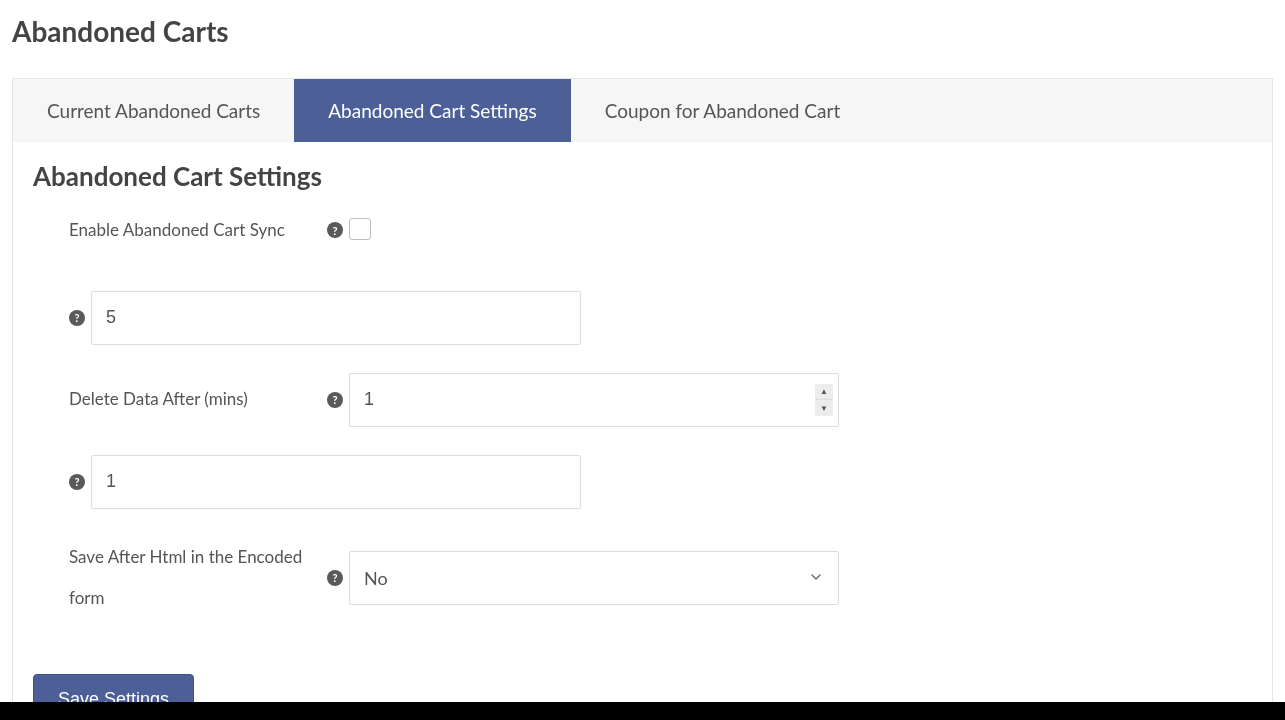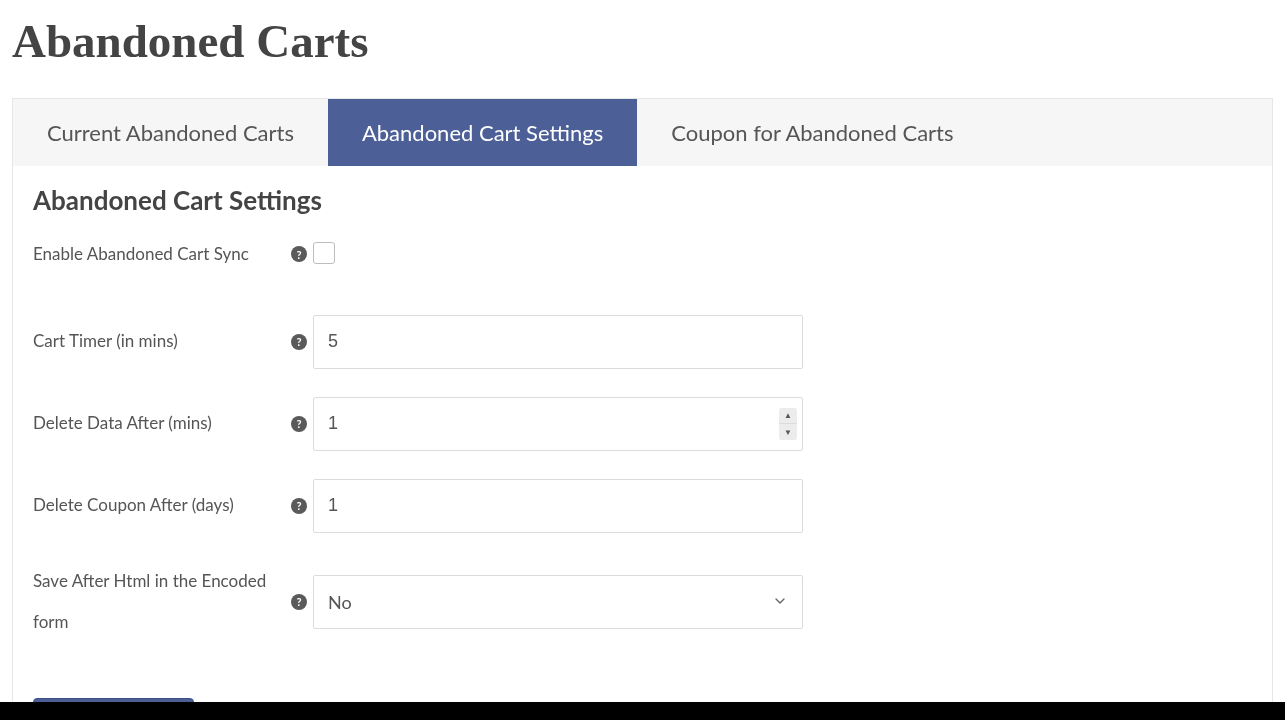--- a/index.html
+++ b/index.html
@@ -7,39 +7,38 @@
     width: 1285px;
     height: 720px;
     font-family: "Lato", "Helvetica Neue", Arial, sans-serif;
     background: #ffffff;
     color: #444;
   }
   .page {
     padding: 0 12px;
   }
   h1.page-title {
-    font-size: 47px;
+    font-size: 28px;
     font-weight: 700;
     color: #444;
     margin: 14px 0 30px 0;
-    font-family: Liberation Serif, serif;
   }
   .panel {
     border: 1px solid #e6e6e6;
     border-top: none;
   }
   .tabs {
     display: flex;
     background: #f6f6f6;
     border: 1px solid #e6e6e6;
     border-bottom: none;
   }
   .tab {
     padding: 20px 34px;
-    font-size: 22px;
+    font-size: 19px;
     color: #555;
     cursor: pointer;
     user-select: none;
   }
   .tab.active {
     background: #4c5f97;
     color: #ffffff;
   }
   .panel-body {
     background: #ffffff;
@@ -48,20 +47,21 @@
   h2.section-title {
     font-size: 26px;
     font-weight: 700;
     color: #444;
     margin-bottom: 18px;
   }
   .form-row {
     display: flex;
     align-items: center;
     margin-bottom: 28px;
+    margin-left: 36px;
   }
   .form-row.tall { margin-bottom: 40px; }
   .form-label {
     width: 258px;
     font-size: 17px;
     color: #555;
     line-height: 2.4;
   }
   .help-wrap {
     width: 22px;
@@ -168,41 +168,40 @@
 </style>
 </head>
 <body>
 
 <div class="page">
   <h1 class="page-title">Abandoned Carts</h1>
 
   <div class="tabs">
     <div class="tab">Current Abandoned Carts</div>
     <div class="tab active">Abandoned Cart Settings</div>
-    <div class="tab">Coupon for Abandoned Carts</div>
+    <div class="tab">Coupon for Abandoned Cart</div>
   </div>
 
   <div class="panel">
     <div class="panel-body">
       <h2 class="section-title">Abandoned Cart Settings</h2>
 
       
       <div class="form-row tall">
         <div class="form-label">Enable Abandoned Cart Sync</div>
         <div class="help-wrap">
           <span class="help-icon">?</span>
         </div>
         <div>
           <span class="checkbox-box" role="checkbox" aria-checked="false"></span>
         </div>
       </div>
 
       
       <div class="form-row">
-        <div class="form-label">Cart Timer (in mins)</div>
         <div class="help-wrap">
           <span class="help-icon">?</span>
         </div>
         <div class="control">
           <input type="text" value="5" style="">
         </div>
       </div>
 
       
       <div class="form-row">
@@ -216,21 +215,20 @@
             <div class="spinners">
               <div class="sp">▲</div>
               <div class="sp">▼</div>
             </div>
           </div>
         </div>
       </div>
 
       
       <div class="form-row">
-        <div class="form-label">Delete Coupon After (days)</div>
         <div class="help-wrap">
           <span class="help-icon">?</span>
         </div>
         <div class="control">
           <input type="text" value="1" style="">
         </div>
       </div>
 
       
       <div class="form-row">

